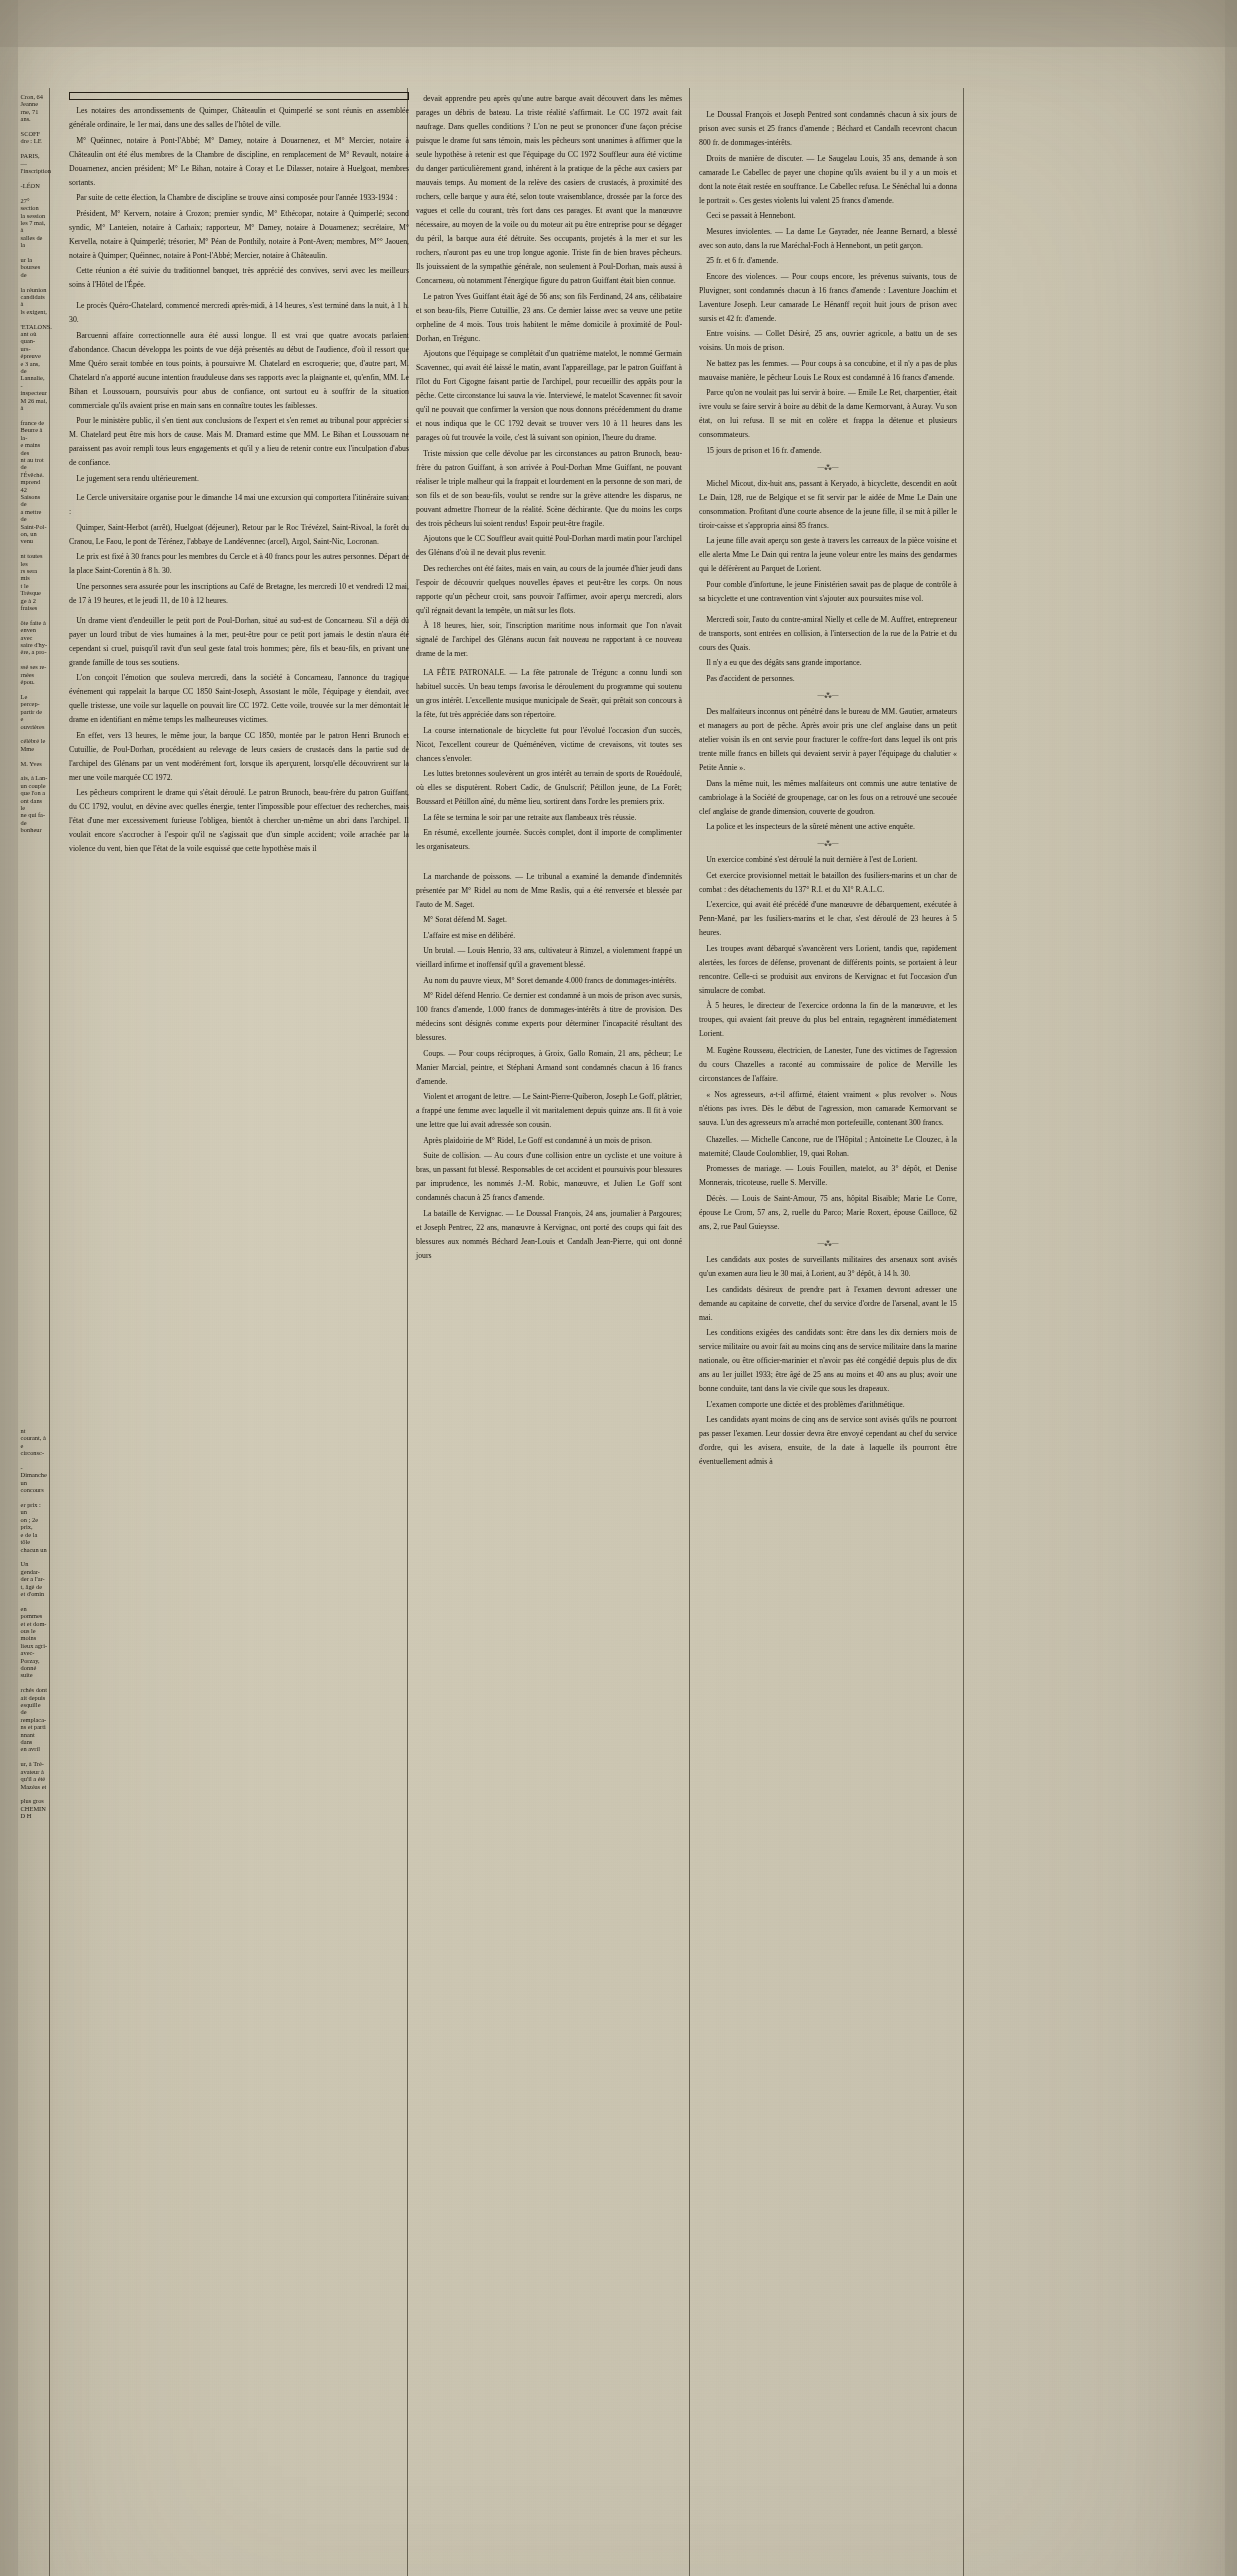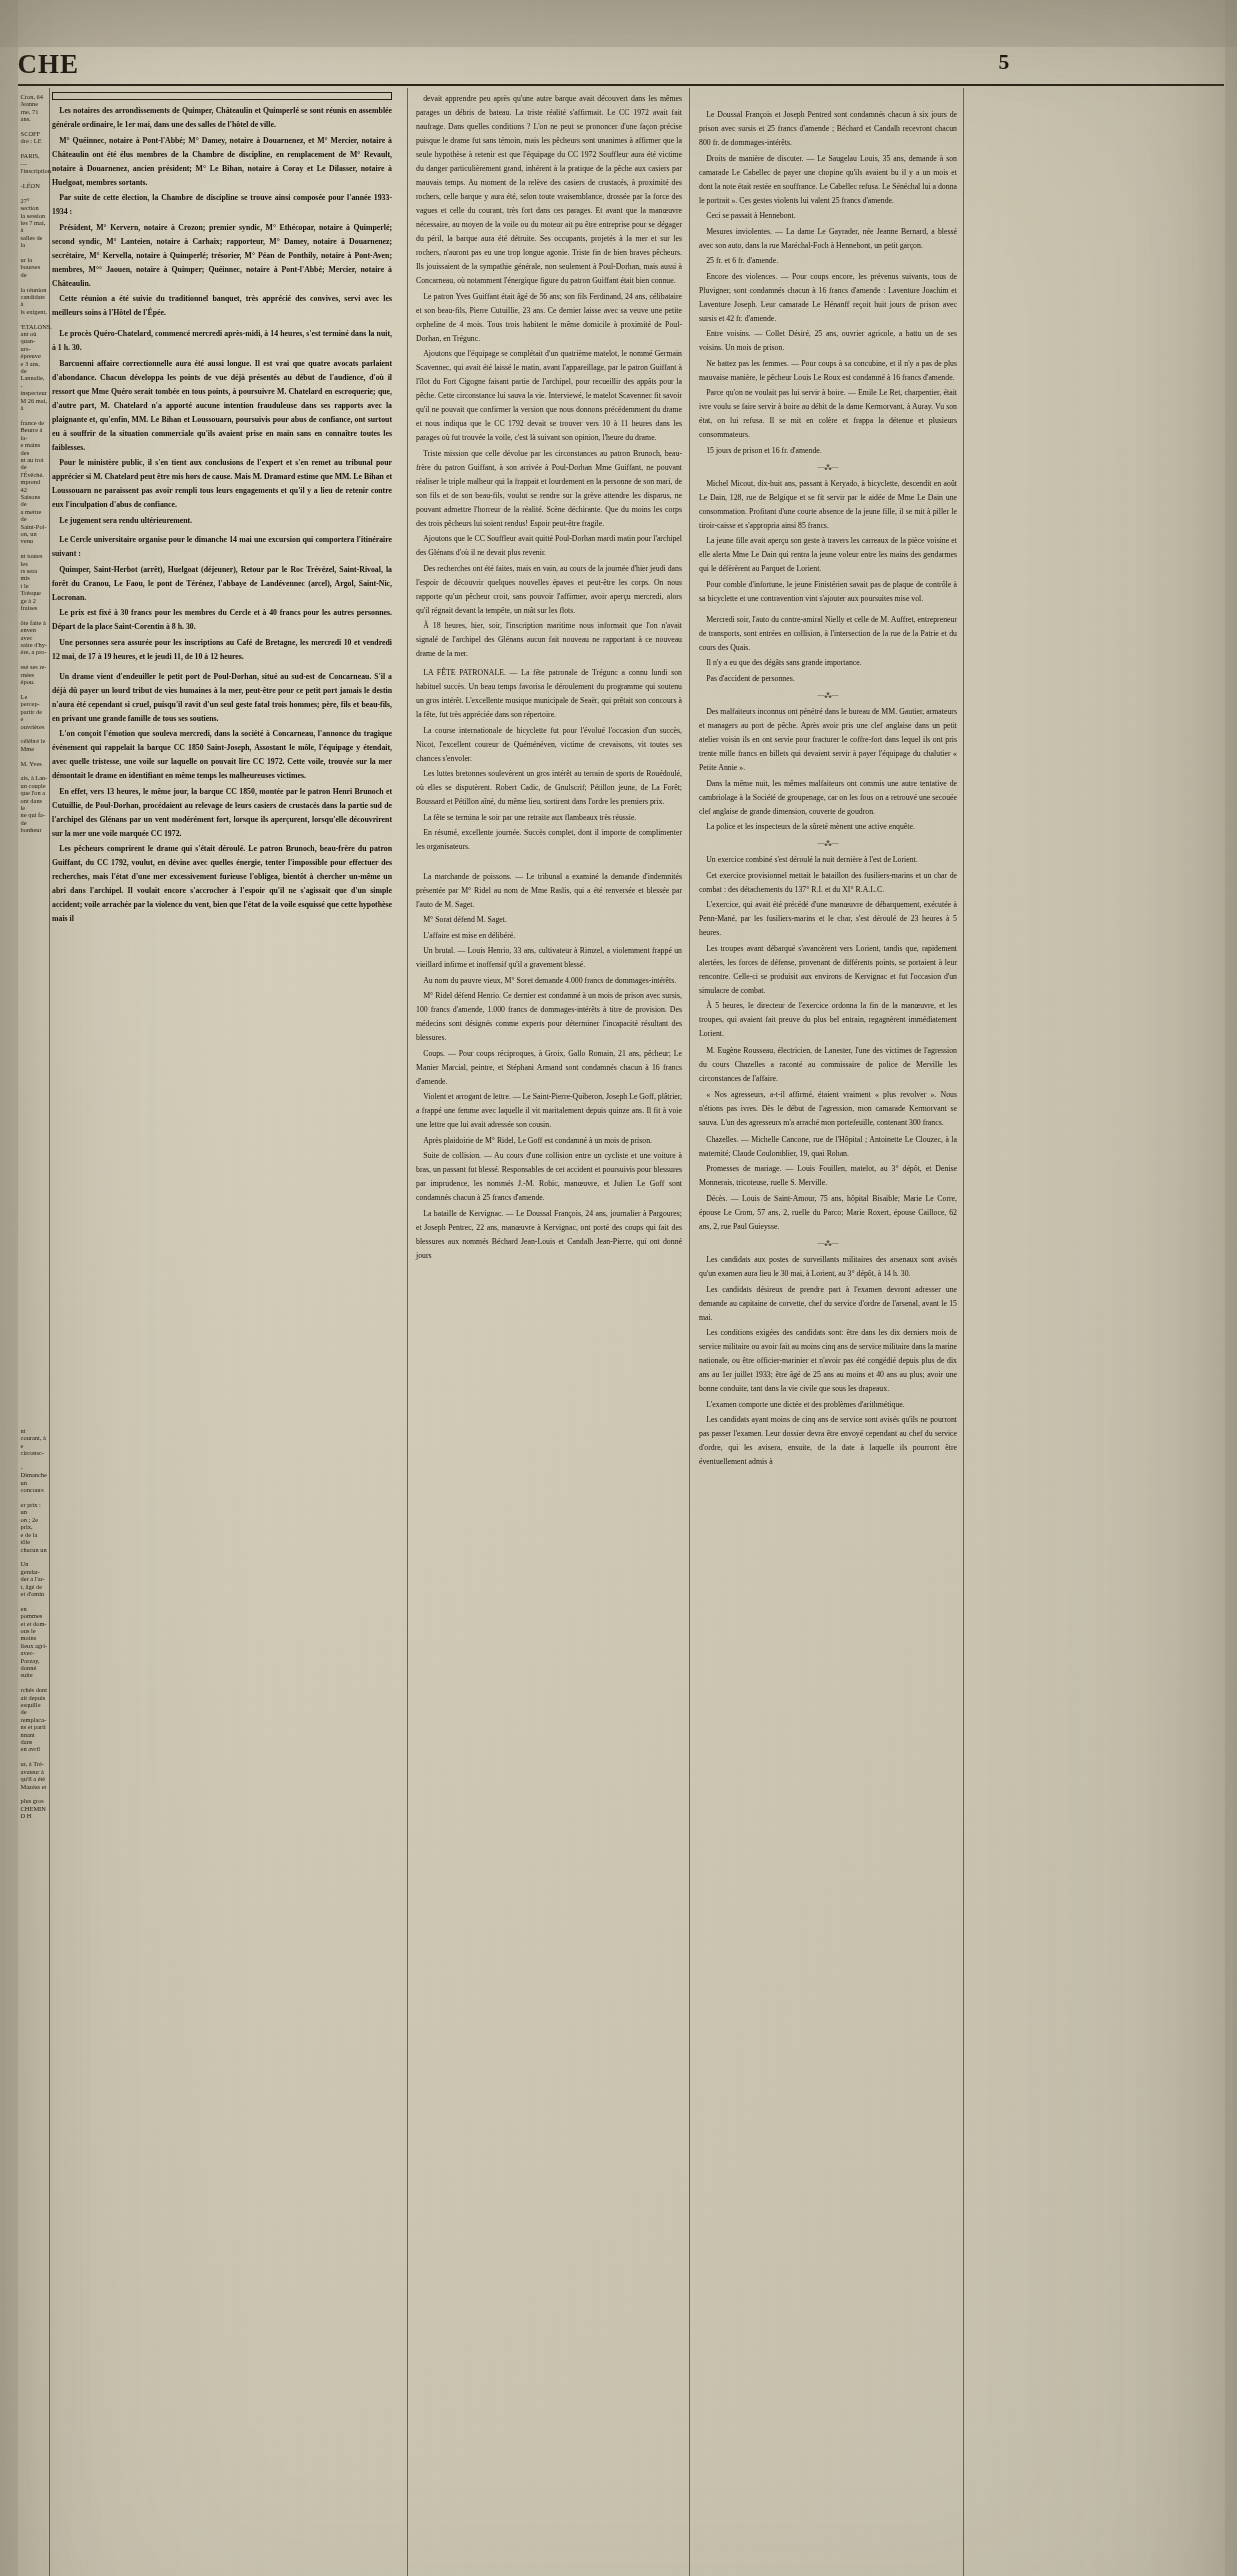--- a/index.html
+++ b/index.html
@@ -67,25 +67,20 @@
 <div id="page">
   <div class="sheet"></div>
   <div class="grain"></div>
   <div class="edge-top"></div>
 
   <div class="edge-left"></div>
   <div class="edge-right"></div>
 
   <div class="content">
 
-    <div class="masthead">
-      <div class="mast-left">CHE</div>
-      <div class="mast-page">5</div>
-      <div class="mast-rule"></div>
-    </div>
 
     <div class="vrule" style="left:49px;top:88px;height:2633px;"></div>
     <div class="vrule" style="left:407px;top:88px;height:2633px;"></div>
     <div class="vrule" style="left:689px;top:88px;height:2633px;"></div>
     <div class="vrule" style="left:963px;top:88px;height:2633px;"></div>
 
     <div class="col leftcol" style="left:20.6px;top:93px;width:27px;">
       <div id="leftmargin">
           <div>Cron, 64</div>
           <div>Jeanne</div>
@@ -196,21 +191,21 @@
           <div>ur, à Tré-</div>
           <div>avateur à</div>
           <div>qu'il a été</div>
           <div>Mazéas et</div>
           <div>&nbsp;</div>
           <div>plus gros</div>
           <div>CHEMIN D H</div>
         </div>
     </div>
 
-    <div class="col" style="left:52px;top:92px;width:340px;font-weight:bold;">
+    <div class="col" style="left:69px;top:92px;width:340px;">
       <div class="hdr-box">
         <div class="t"></div>
       </div>
       <h2 class="sec"></h2>
       <h3 class="sec"></h3>
       <div id="c1body">
           <p>Les notaires des arrondissements de Quimper, Châteaulin et Quimperlé se sont réunis en assemblée générale ordinaire, le 1er mai, dans une des salles de l'hôtel de ville.</p>
           <p>M° Quéinnec, notaire à Pont-l'Abbé; M° Damey, notaire à Douarnenez, et M° Mercier, notaire à Châteaulin ont été élus membres de la Chambre de discipline, en remplacement de M° Revault, notaire à Douarnenez, ancien président; M° Le Bihan, notaire à Coray et Le Dilasser, notaire à Huelgoat, membres sortants.</p>
           <p>Par suite de cette élection, la Chambre de discipline se trouve ainsi composée pour l'année 1933-1934 :</p>
           <p>Président, M° Kervern, notaire à Crozon; premier syndic, M° Ethécopar, notaire à Quimperlé; second syndic, M° Lanteien, notaire à Carhaix; rapporteur, M° Damey, notaire à Douarnenez; secrétaire, M° Kervella, notaire à Quimperlé; trésorier, M° Péan de Ponthily, notaire à Pont-Aven; membres, M°° Jaouen, notaire à Quimper; Quéinnec, notaire à Pont-l'Abbé; Mercier, notaire à Châteaulin.</p>

